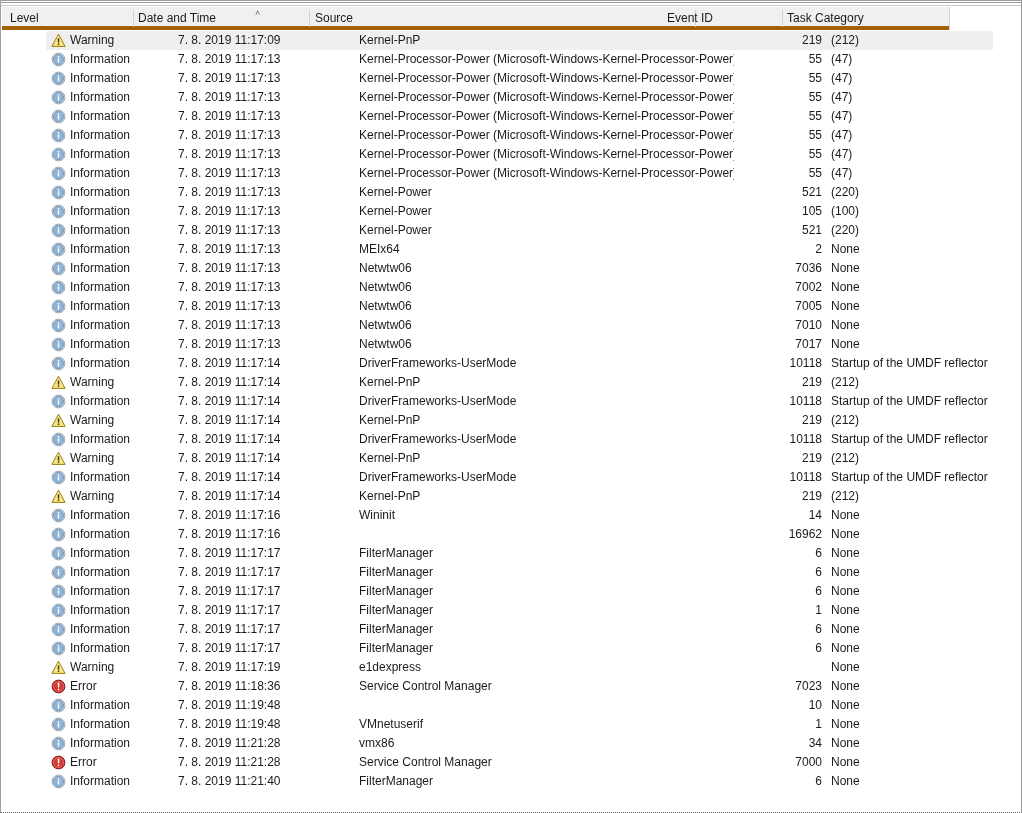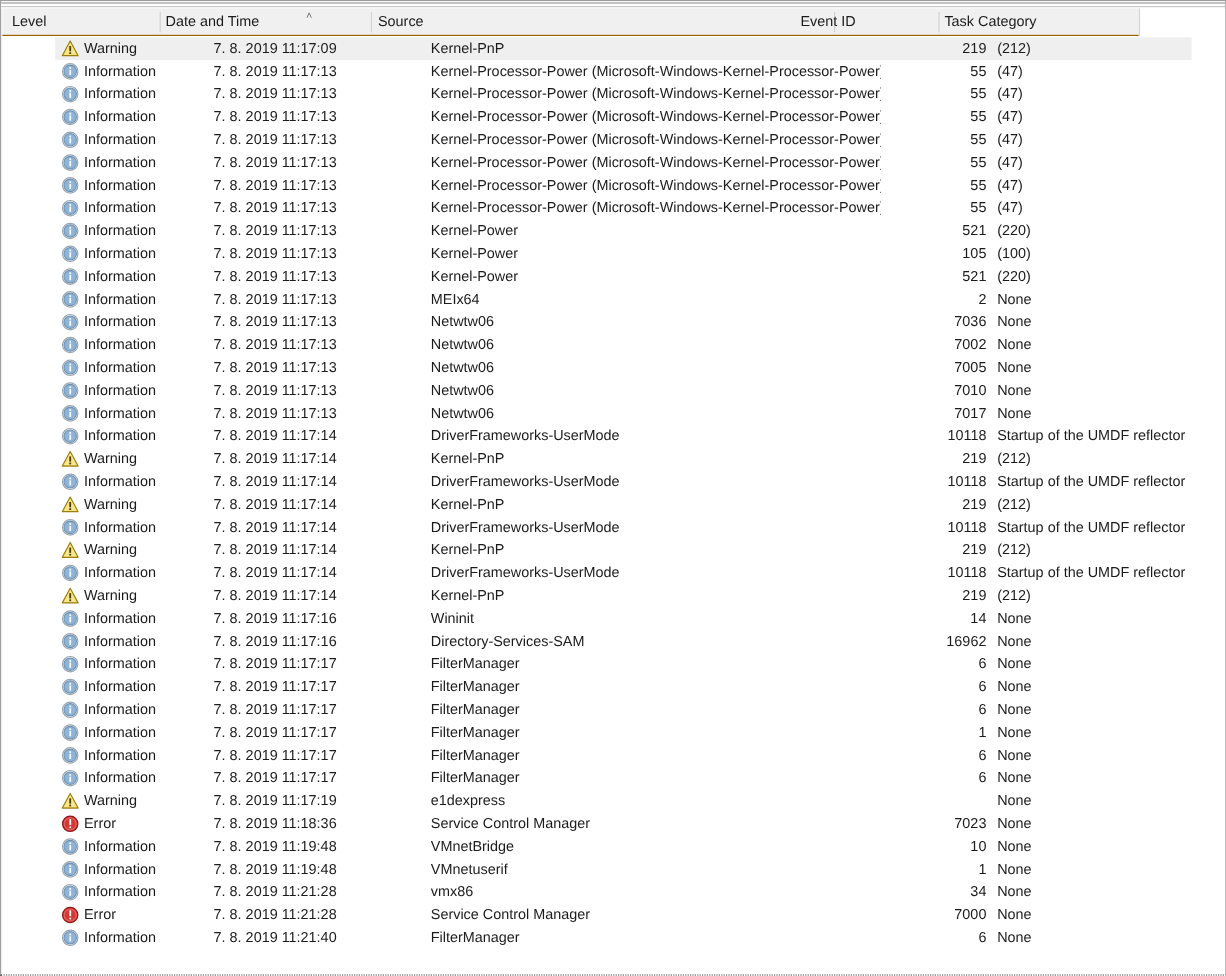--- a/index.html
+++ b/index.html
@@ -47,21 +47,21 @@
   }
 
   
   #list-header {
     position: absolute;
     left: 1px;
     top: 6px;
     width: 947px;
     height: 23px;
     background: #f0f0f0;
-    border-bottom: 1px solid #a16207;
+    border-bottom: 4px solid #a16207;
     box-sizing: border-box;
   }
   .col-head {
     position: absolute;
     top: 0;
     height: 22px;
     line-height: 22px;
     font-size: 12px;
     color: #1b1b1b;
     white-space: nowrap;
@@ -591,21 +591,20 @@
         <span class="lvl-icon">
           <svg width="15" height="15" viewBox="0 0 15 15">
             <circle cx="7.5" cy="7.5" r="6.4" fill="#ffffff" stroke="#9aa6b0" stroke-width="1"></circle>
             <circle cx="7.5" cy="7.5" r="5.2" fill="#8fb4d6" stroke="#6d90b2" stroke-width="0.9"></circle>
             <rect x="6.85" y="6.2" width="1.4" height="4.3" fill="#ffffff"></rect>
             <rect x="6.85" y="4.0" width="1.4" height="1.5" fill="#ffffff"></rect>
           </svg>
         </span>
         <div class="cell c-level">Information</div>
         <div class="cell c-date">7. 8. 2019 11:17:16</div>
-        <div class="cell c-source">Directory-Services-SAM</div>
         <div class="cell c-eventid num">16962</div>
         <div class="cell c-task">None</div>
       </div>
       <div class="log-row">
         <span class="lvl-icon">
           <svg width="15" height="15" viewBox="0 0 15 15">
             <circle cx="7.5" cy="7.5" r="6.4" fill="#ffffff" stroke="#9aa6b0" stroke-width="1"></circle>
             <circle cx="7.5" cy="7.5" r="5.2" fill="#8fb4d6" stroke="#6d90b2" stroke-width="0.9"></circle>
             <rect x="6.85" y="6.2" width="1.4" height="4.3" fill="#ffffff"></rect>
             <rect x="6.85" y="4.0" width="1.4" height="1.5" fill="#ffffff"></rect>
@@ -725,21 +724,20 @@
         <span class="lvl-icon">
           <svg width="15" height="15" viewBox="0 0 15 15">
             <circle cx="7.5" cy="7.5" r="6.4" fill="#ffffff" stroke="#9aa6b0" stroke-width="1"></circle>
             <circle cx="7.5" cy="7.5" r="5.2" fill="#8fb4d6" stroke="#6d90b2" stroke-width="0.9"></circle>
             <rect x="6.85" y="6.2" width="1.4" height="4.3" fill="#ffffff"></rect>
             <rect x="6.85" y="4.0" width="1.4" height="1.5" fill="#ffffff"></rect>
           </svg>
         </span>
         <div class="cell c-level">Information</div>
         <div class="cell c-date">7. 8. 2019 11:19:48</div>
-        <div class="cell c-source">VMnetBridge</div>
         <div class="cell c-eventid num">10</div>
         <div class="cell c-task">None</div>
       </div>
       <div class="log-row">
         <span class="lvl-icon">
           <svg width="15" height="15" viewBox="0 0 15 15">
             <circle cx="7.5" cy="7.5" r="6.4" fill="#ffffff" stroke="#9aa6b0" stroke-width="1"></circle>
             <circle cx="7.5" cy="7.5" r="5.2" fill="#8fb4d6" stroke="#6d90b2" stroke-width="0.9"></circle>
             <rect x="6.85" y="6.2" width="1.4" height="4.3" fill="#ffffff"></rect>
             <rect x="6.85" y="4.0" width="1.4" height="1.5" fill="#ffffff"></rect>

